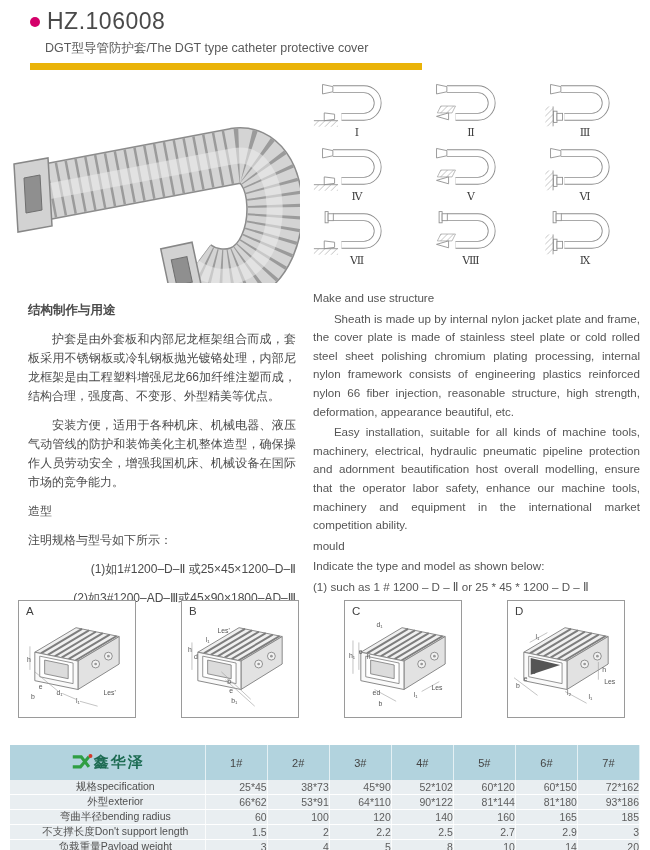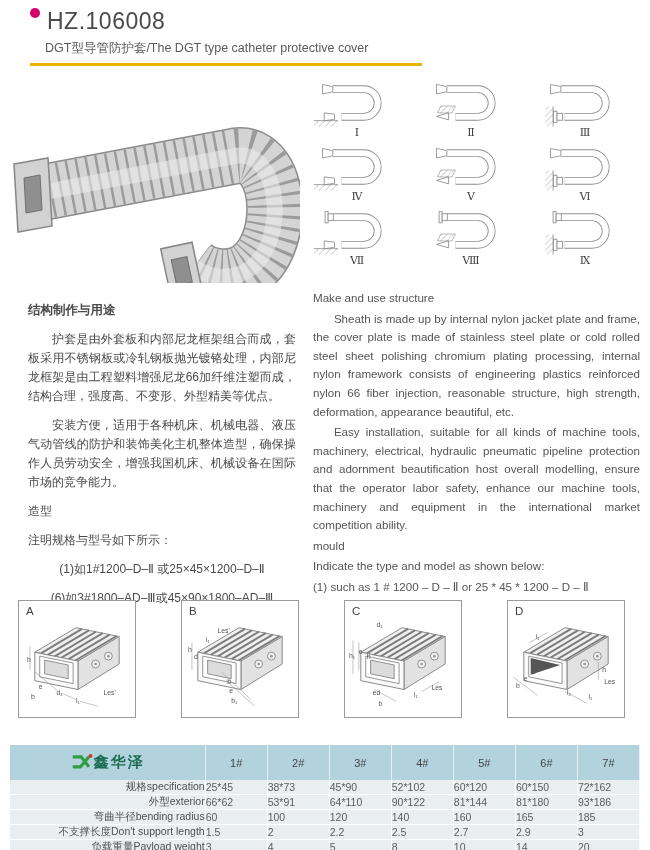--- a/index.html
+++ b/index.html
@@ -3,50 +3,50 @@
 <meta charset="utf-8">
 <style>
   html,body{margin:0;padding:0}
   body{
     width:650px;height:850px;position:relative;background:#ffffff;
     font-family:"Liberation Sans","DejaVu Sans",sans-serif;color:#4d4d4d;
     overflow:hidden;
   }
   .abs{position:absolute}
   
-  #title-row{left:30px;top:8px;display:flex;align-items:flex-start}
+  #title-row{left:30px;top:8px;display:flex;align-items:center}
   #title-bullet{width:10px;height:10px;border-radius:50%;margin-right:7px;background:#d4006a}
   #page-title{font-size:23px;letter-spacing:.5px;color:#4a4a4a}
-  #subtitle-wrap{left:30px;top:38px;width:392px;border-bottom:3px solid #eab308;padding:0 0 6px 15px;box-sizing:border-box}
+  #subtitle-wrap{left:30px;top:38px;width:392px;border-bottom:7px solid #eab308;padding:0 0 6px 15px;box-sizing:border-box}
   #page-subtitle{font-size:12.5px;color:#5a5a5a}
   
   #photo{left:0px;top:68px}
   
   #mount-grid{left:300px;top:78px;width:342px;display:grid;grid-template-columns:114px 114px 114px;grid-auto-rows:64px}
   .mcell{display:flex;flex-direction:column;align-items:center;justify-content:flex-start}
   .mlabel{font-family:"DejaVu Serif","Liberation Serif",serif;font-size:11px;color:#3f3f3f;line-height:11px;margin-top:-1px}
   
   #cn-col{left:18px;top:291px;width:288px;font-size:12px;line-height:19px;text-align:justify;color:#4a4a4a}
   #cn-col p{margin:10px}
   .cn-h{font-weight:bold;font-size:12.5px;margin-bottom:2px}
   .indent{text-indent:2em}
-  #cn-col .models{text-align:center}
+  #cn-col .models{text-align:right}
   #en-col{left:311px;top:287px;width:331px;font-size:11.6px;line-height:18.6px;text-align:justify;color:#555}
   #en-col p{margin:2px}
   #en-col .models{text-align:left}
   .ind-en{text-indent:1.8em}
   
   .tbox{position:absolute;top:600px;width:118px;height:118px;border:1px solid #9a9a9a;background:#fff;box-sizing:border-box}
   .tletter{position:absolute;left:7px;top:4px;font-size:11.5px;color:#3f3f3f}
   .tbox svg{position:absolute;left:0;top:12px}
   
   #spec-table{left:10px;top:745px;width:630px;border-collapse:collapse;table-layout:fixed;font-size:10.5px;color:#555}
   #spec-table th{height:33px;font-weight:normal;font-size:11px;color:#444;border-right:1px solid rgba(255,255,255,.65)}
-  #spec-table td{height:12.5px;padding:0;text-align:left;background:#e9eef1;border-right:1px solid rgba(255,255,255,.8);border-bottom:1px solid #fff;color:#5d5d5d}
-  #spec-table td.rowlab{text-align:right;padding-left:16px;color:#4f4f4f}
+  #spec-table td{height:12.5px;padding:0;text-align:right;background:#e9eef1;border-right:1px solid rgba(255,255,255,.8);border-bottom:1px solid #fff;color:#5d5d5d}
+  #spec-table td.rowlab{text-align:center;padding-left:16px;color:#4f4f4f}
   #spec-table tr:last-child td{border-bottom:1px solid #d3dee4}
   #brandcell{display:flex;align-items:center;justify-content:center;gap:0}
   #brand-name{font-size:15px;font-weight:bold;letter-spacing:2px;color:#1c6b52}
 </style>
 </head>
 <body>
 
 <svg width="0" height="0" style="position:absolute">
   <defs>
     <pattern id="hatch" width="5" height="5" patternUnits="userSpaceOnUse" patternTransform="rotate(45)">
@@ -183,21 +183,21 @@
     </div>
   </div>
 
 <div class="abs" id="cn-col">
   <p class="cn-h">结构制作与用途</p>
   <p class="indent">护套是由外套板和内部尼龙框架组合而成，套板采用不锈钢板或冷轧钢板抛光镀铬处理，内部尼龙框架是由工程塑料增强尼龙66加纤维注塑而成，结构合理，强度高、不变形、外型精美等优点。</p>
   <p class="indent">安装方便，适用于各种机床、机械电器、液压气动管线的防护和装饰美化主机整体造型，确保操作人员劳动安全，增强我国机床、机械设备在国际市场的竞争能力。</p>
   <p>造型</p>
   <p>注明规格与型号如下所示：</p>
   <p class="models">(1)如1#1200–D–Ⅱ 或25×45×1200–D–Ⅱ</p>
-  <p class="models">(6)如3#1800–AD–Ⅲ或45×90×1800–AD–Ⅲ</p>
+  <p class="models">(2)如3#1200–AD–Ⅲ或45×90×1800–AD–Ⅲ</p>
 </div>
 
 <div class="abs" id="en-col">
   <p>Make and use structure</p>
   <p class="ind-en">Sheath is made up by internal nylon jacket plate and frame, the cover plate is made of stainless steel plate or cold rolled steel sheet polishing chromium plating processing, internal nylon framework consists of engineering plastics reinforced nylon 66 fiber injection, reasonable structure, high strength, deformation, appearance beautiful, etc.</p>
   <p class="ind-en">Easy installation, suitable for all kinds of machine tools, machinery, electrical, hydraulic pneumatic pipeline protection and adornment beautification host overall modelling, ensure that the operator labor safety, enhance our machine tools, machinery and equipment in the international market competition ability.</p>
   <p>mould</p>
   <p>Indicate the type and model as shown below:</p>
   <p class="models">(1) such as 1 # 1200 – D – Ⅱ or 25 * 45 * 1200 – D – Ⅱ</p>
 </div>

